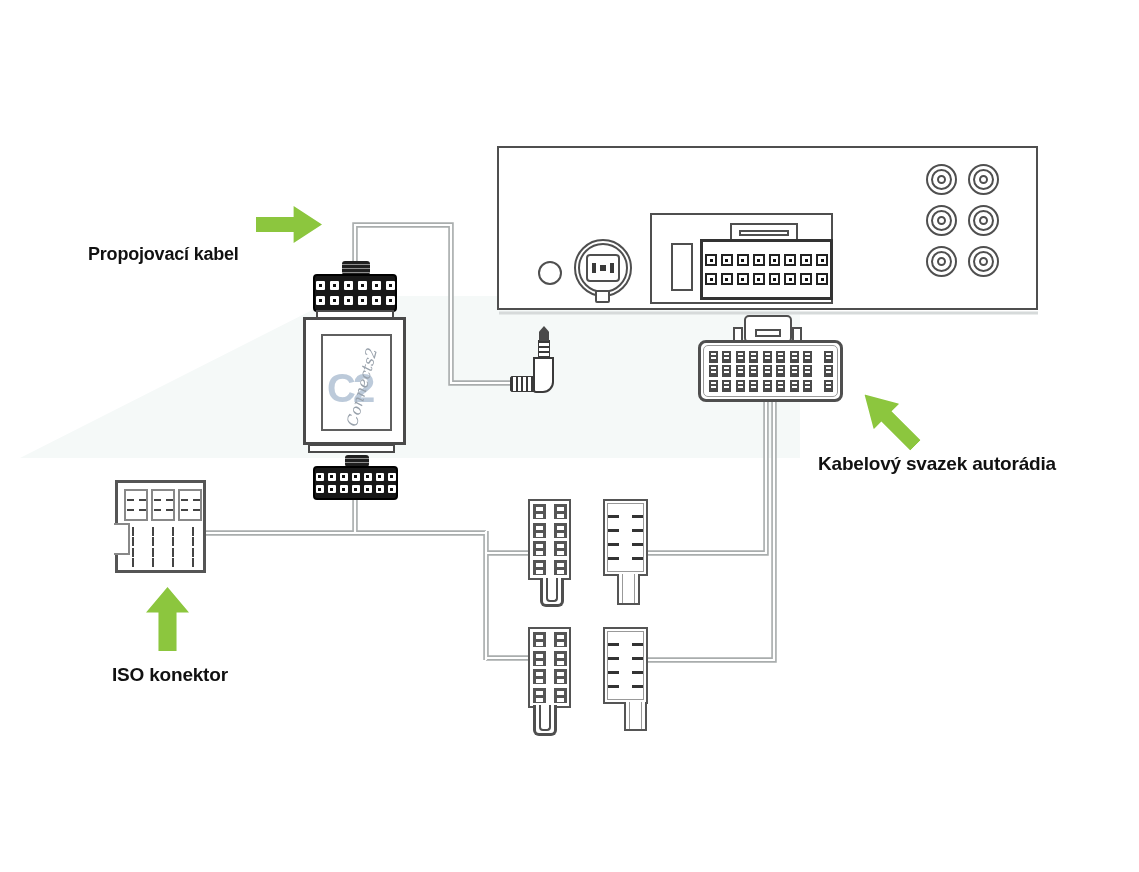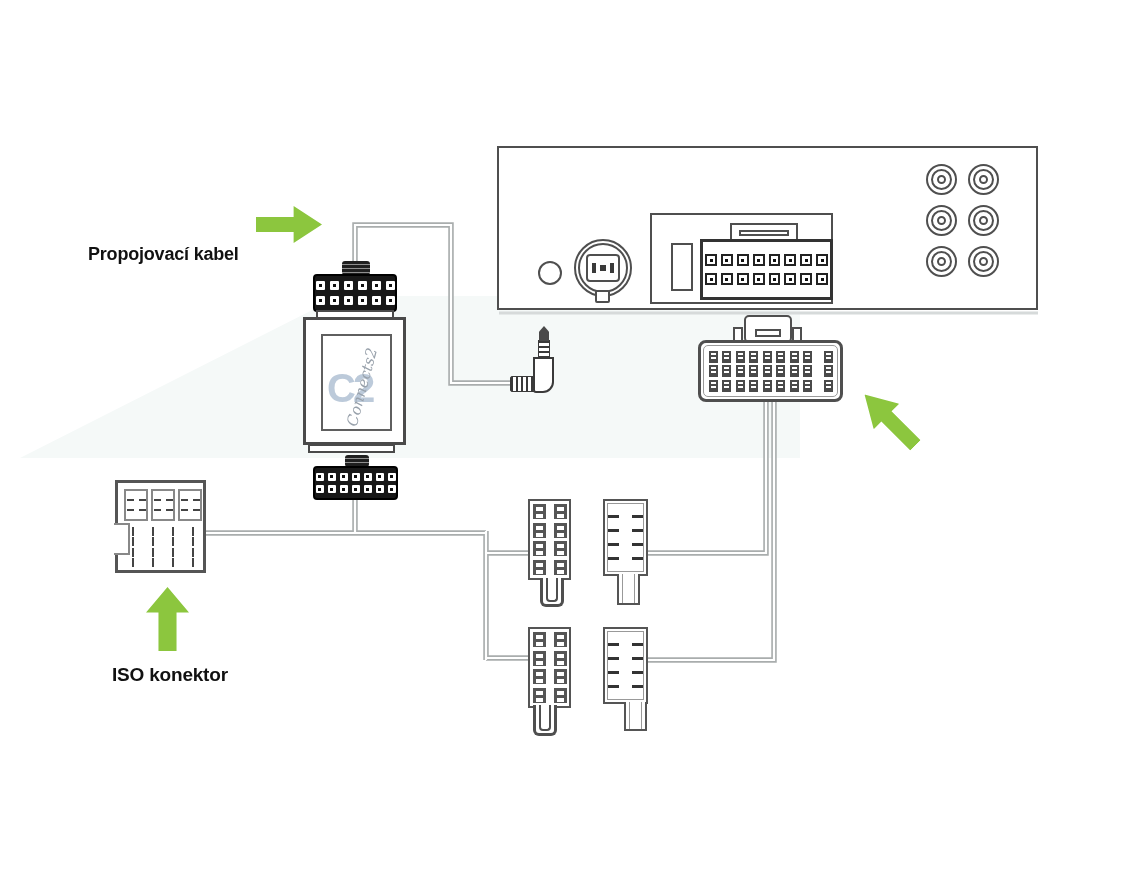--- a/index.html
+++ b/index.html
@@ -126,20 +126,21 @@
       <path d="M206,533 L486,533"></path>
       <path d="M486,531 L486,660"></path>
       <path d="M486,553 L529,553"></path>
       <path d="M486,658 L529,658"></path>
       <path d="M648,553 L766,553 L766,401"></path>
       <path d="M648,660 L774,660 L774,401"></path>
     </g>
   </svg>
 
   <div class="lbl" style="left:88px;top:220px;font-size:18px;margin-top:24px;">Propojovací kabel</div>
+  <div class="lbl" style="left:818px;top:453px;font-size:19px;">Kabelový svazek autorádia</div>
   <div class="lbl" style="left:112px;top:664px;font-size:19px;">ISO konektor</div>
 
   <div class="g-arrow ar-right" style="left: 256px; top: 206px; width: 66px; height: 37px; background: rgb(140, 198, 62);"></div>
   <div class="g-arrow ar-up" style="left: 146px; top: 587px; width: 43px; height: 64px; background: rgb(140, 198, 62);"></div>
   <div class="g-arrow ar-right" style="left: 854px; top: 402px; width: 72px; height: 36px; transform: rotate(-135deg); background: rgb(140, 198, 62);"></div>
 
   <div class="abs panel" style="left:497px;top:146px;width:541px;height:164px;">
     <div class="abs circ" style="left:39px;top:113px;width:24px;height:24px;"></div>
 
     <div class="abs ring" style="left:75px;top:91px;width:58px;height:58px;">

